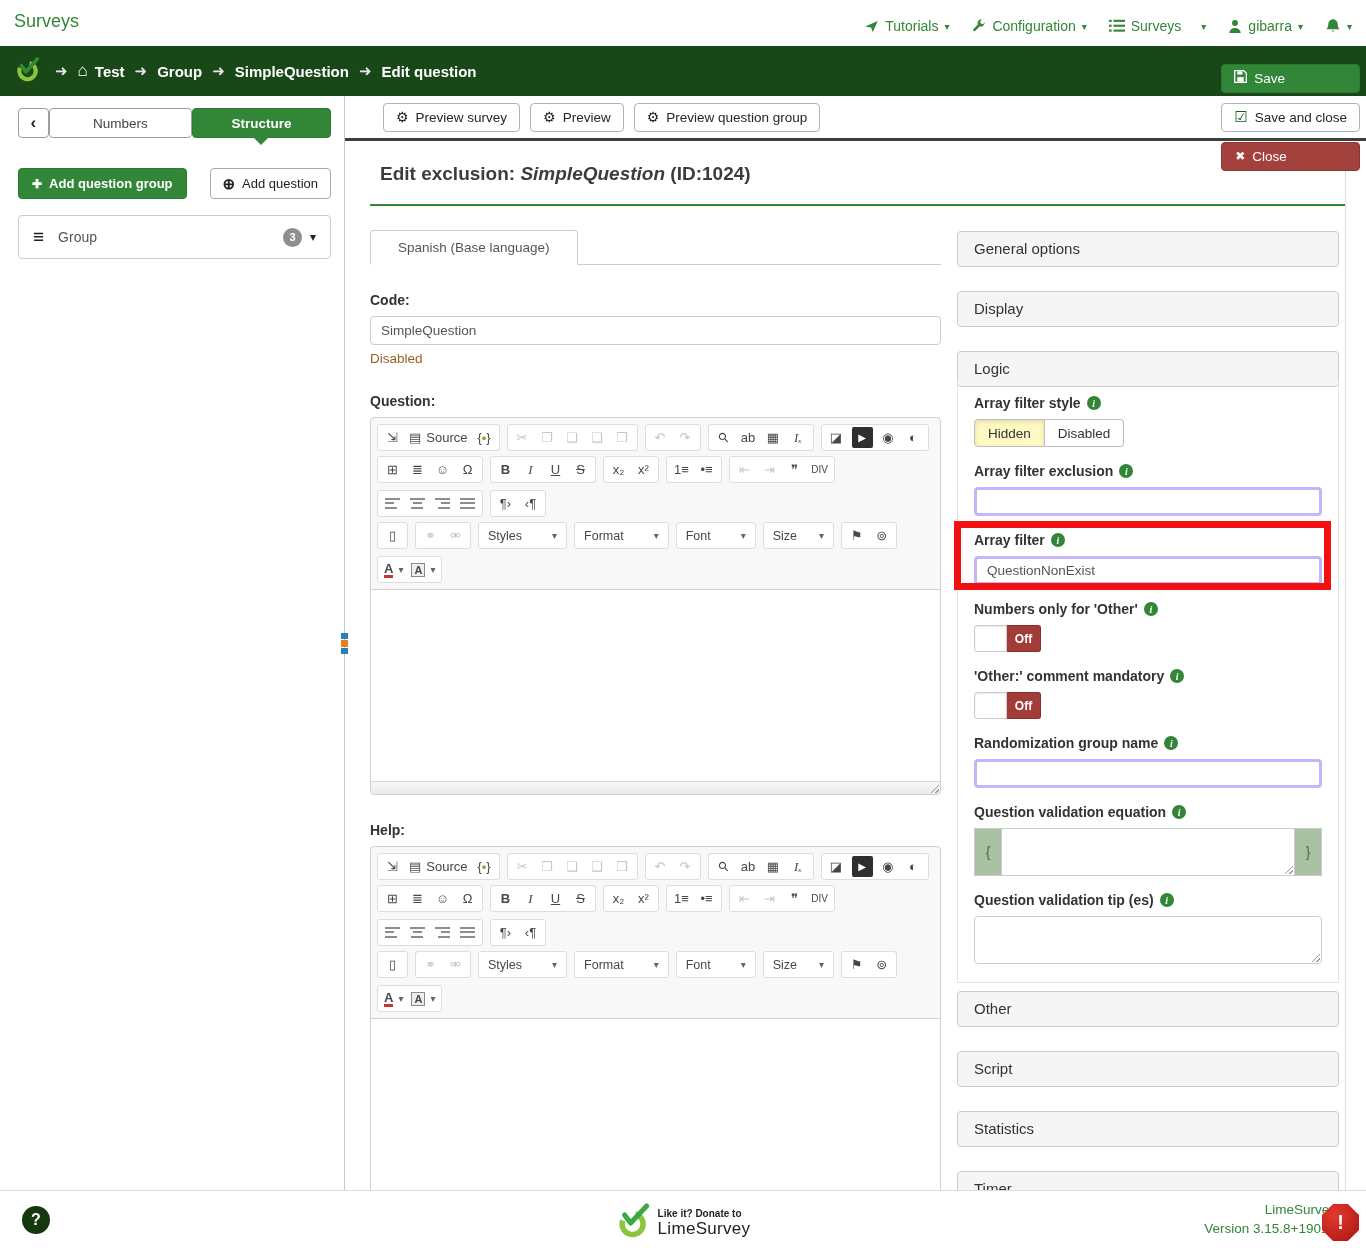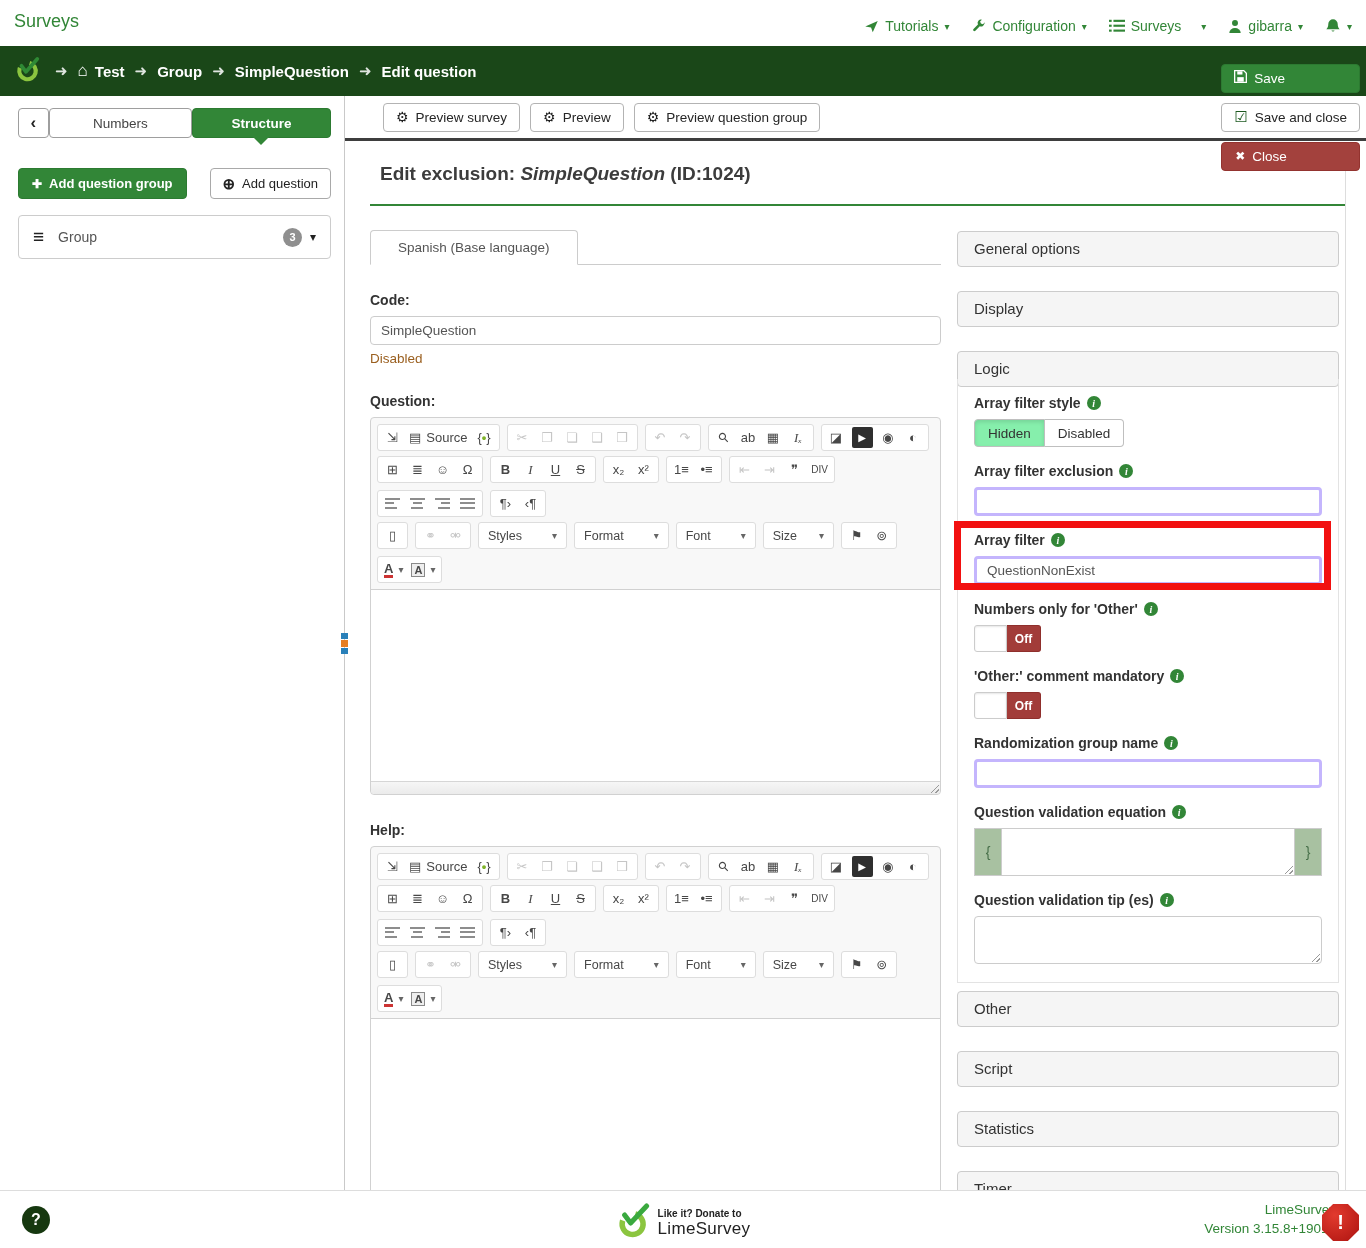--- a/index.html
+++ b/index.html
@@ -103,21 +103,21 @@
 
   
   #rightcol { position:absolute; left:612px; top:231px; width:382px; }
   .acc-head { height:36px; line-height:34px; background:#f5f5f5; border:1px solid #ccc; border-radius:4px; font-size:15px; color:#333; padding-left:16px; margin-bottom:24px; cursor:pointer; }
   .panel-body { border:1px solid #e3e3e3; border-top:none; margin-top:-8px; margin-bottom:8px; padding:16px 16px 10px 16px; position:relative; }
   .opt-label { font-weight:bold; font-size:14px; color:#333; display:flex; align-items:center; gap:6px; margin-bottom:8px; }
   .info-ic { width:14px; height:14px; border-radius:50%; background:#328637; color:#fff; font-size:10px; font-weight:bold; font-style:italic; font-family:"Liberation Serif",serif; display:inline-flex; align-items:center; justify-content:center; }
   .opt-field { margin-bottom:16px; }
   .seg-group { display:inline-flex; }
   .seg { height:28px; padding:0 13px; font-size:13.5px; display:flex; align-items:center; border:1px solid #bfbfbf; background:#fff; color:#333; cursor:pointer; }
-  .seg.active { background:#86efac; box-shadow:inset 0 2px 4px rgba(0,0,0,.12); }
+  .seg.active { background:#fef9c3; box-shadow:inset 0 2px 4px rgba(0,0,0,.12); }
   .seg:first-child { border-radius:4px 0 0 4px; } .seg:last-child { border-radius:0 4px 4px 0; border-left:none; }
   .s-input { width:100%; height:29px; border:3px solid #c4b5fd; border-radius:4px; font-size:13.5px; color:#555; padding:0 10px; font-family:"Liberation Sans",sans-serif; background:#fff; }
   .hl-wrap { position:relative; }
   .hl-box { position:absolute; left:-20px; right:-9px; top:-11px; bottom:-5px; border:7px solid #f21010; pointer-events:none; z-index:40; }
   .switch { display:flex; width:67px; height:27px; cursor:pointer; }
   .sw-off-l { width:33px; background:#fff; border:1px solid #ccc; border-radius:3px 0 0 3px; box-shadow:inset 0 1px 2px rgba(0,0,0,.1); }
   .sw-off-r { width:34px; background:#a23c39; border:1px solid #8f2f2c; border-left:none; border-radius:0 3px 3px 0; color:#fff; font-size:12px; font-weight:bold; display:flex; align-items:center; justify-content:center; }
   .eq-group { display:flex; }
   .eq-addon { width:27px; background:#a8c1a1; border:1px solid #ccc; color:#48704a; font-size:14px; display:flex; align-items:center; justify-content:center; }
   .eq-addon:first-child { border-right:none; } .eq-addon:last-child { border-left:none; }

